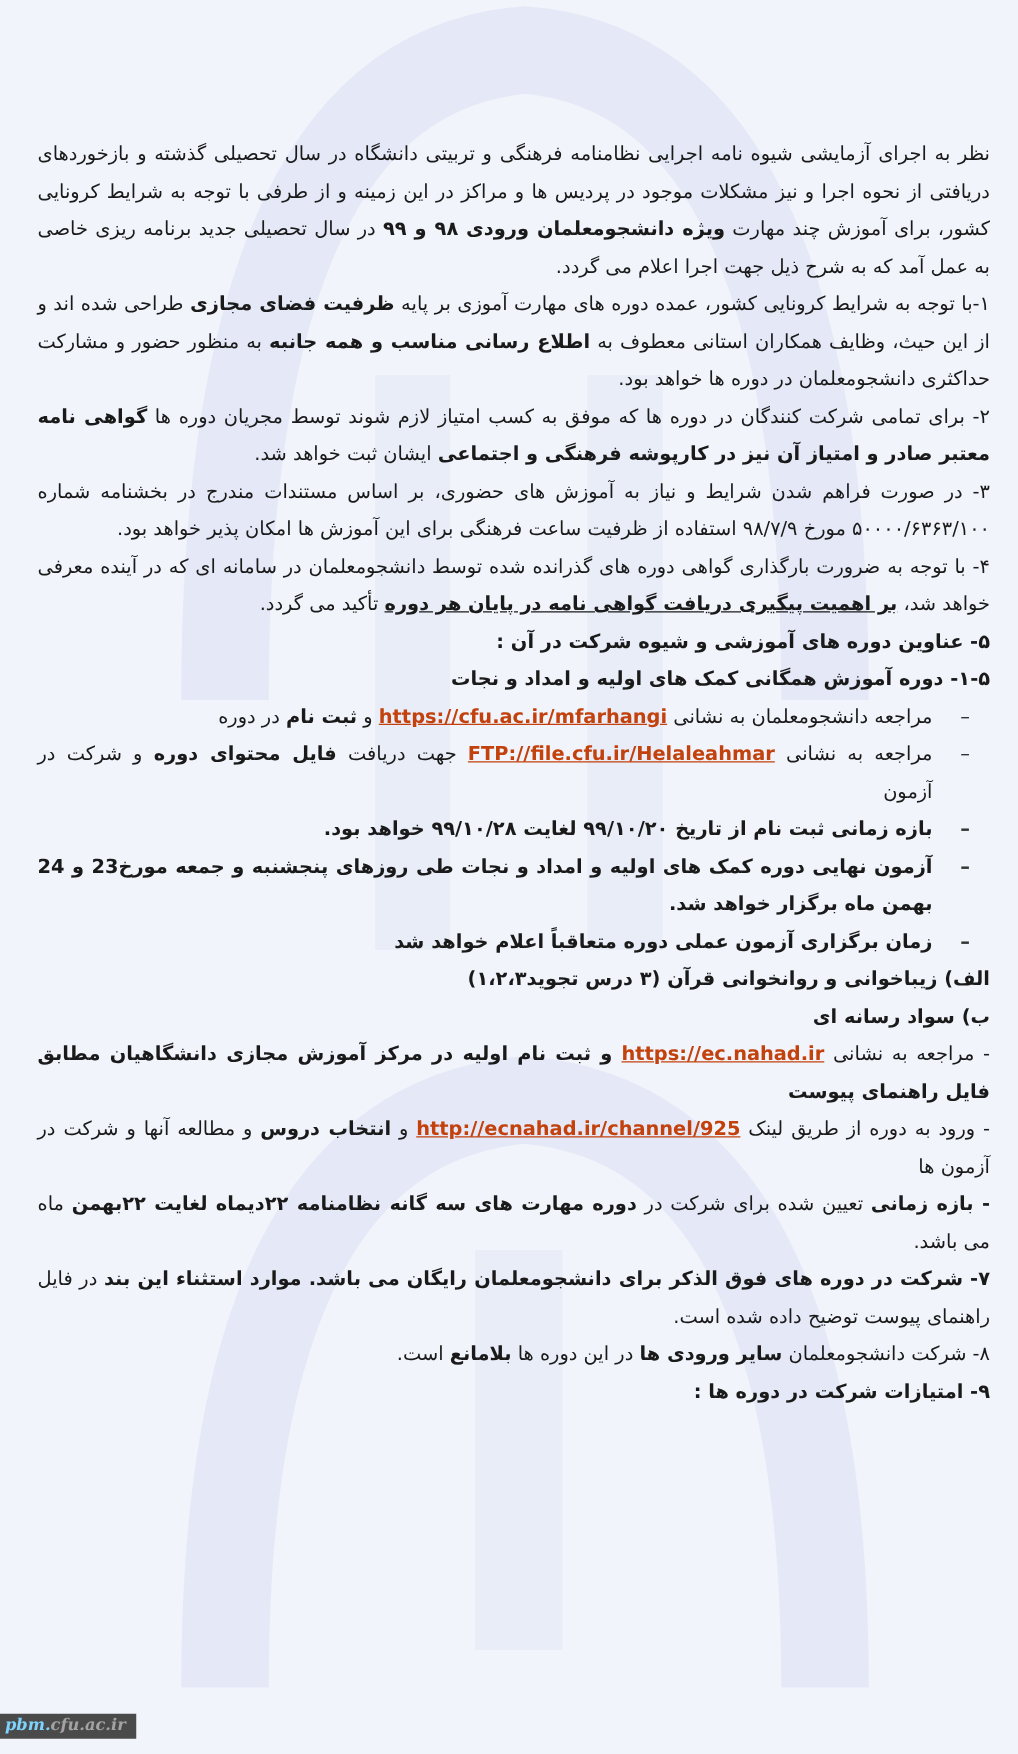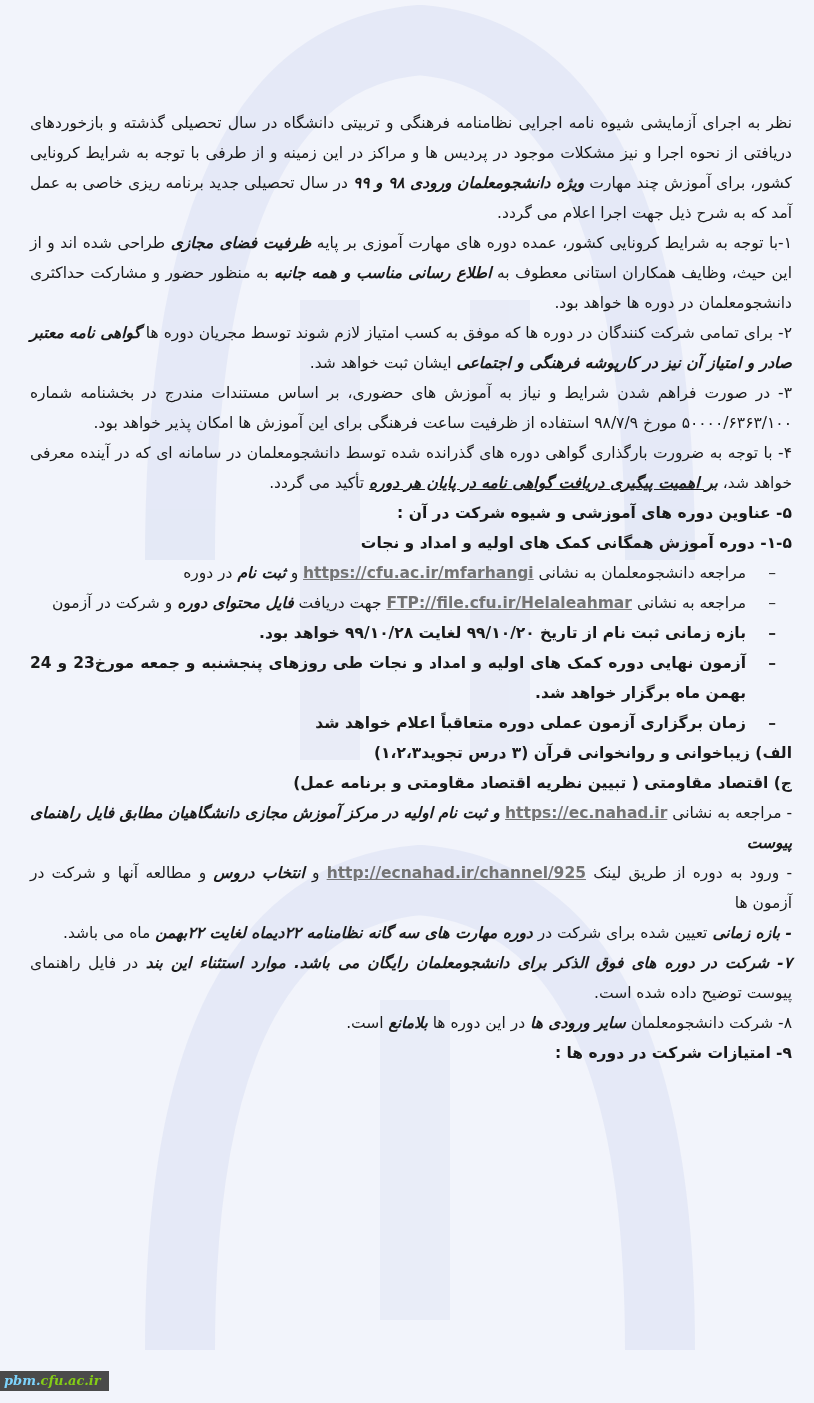--- a/index.html
+++ b/index.html
@@ -9,34 +9,34 @@
     font-family: "DejaVu Sans", "Liberation Sans", sans-serif;
     color: #1a1a1a;
   }
   .watermark { position: absolute; inset: 0; pointer-events: none; z-index: 0; }
   .page {
     position: absolute; top: 108px; left: 30px; right: 22px;
     direction: rtl; text-align: justify; z-index: 1;
     font-size: 15.5px; line-height: 30px;
   }
   .para { margin: 0; }
-  .b { font-weight: bold; font-style: italic; }
+  .b { font-weight: bold; }
   .u { text-decoration: underline; }
   .heading { font-weight: bold; margin: 0; }
   .dash-list { list-style: none; margin: 0; padding: 0 0 0 0; }
   .dash-list li { position: relative; padding-right: 46px; margin: 0; }
   .dash-list li::before { content: "–"; position: absolute; right: 16px; top: 0; color: #333; }
-  a.link { color: #737373; text-decoration: underline; font-family: "DejaVu Sans", sans-serif; font-weight: bold; direction: ltr; unicode-bidi: embed; }
+  a.link { color: #c2410c; text-decoration: underline; font-family: "DejaVu Sans", sans-serif; font-weight: bold; direction: ltr; unicode-bidi: embed; }
   .footer-badge {
     position: absolute; left: 0; bottom: 12px; background: #4a4a4a;
     padding: 2px 8px 3px 4px; font-family: "DejaVu Serif", serif; font-style: italic; font-weight: bold;
     font-size: 13px; direction: ltr; z-index: 2;
   }
   .footer-badge .w { color: #7dd3fc; }
-  .footer-badge .o { color: #84cc16; }
+  .footer-badge .o { color: #a3a3a3; }
   .bold-line { font-weight: bold; }
 </style>
 </head>
 <body>
 
 <svg class="watermark" width="814" height="1403" viewBox="0 0 814 1403">
   <g fill="none" stroke="#e3e8f6" stroke-width="70" opacity="0.9">
     <path d="M 180 560 Q 180 60 420 40 Q 660 60 660 560"></path>
     <path d="M 180 1350 Q 180 900 420 880 Q 660 900 660 1350"></path>
   </g>
@@ -76,21 +76,21 @@
     </li>
     <li>
       <span>مراجعه به نشانی  </span><a class="link" href="#">FTP://file.cfu.ir/Helaleahmar</a><span> جهت دریافت </span><span class="b">فایل محتوای دوره</span><span> و شرکت در آزمون</span>
     </li>
     <li class="bold-line">بازه زمانی ثبت نام از تاریخ ۹۹/۱۰/۲۰ لغایت ۹۹/۱۰/۲۸ خواهد بود.</li>
     <li class="bold-line">آزمون نهایی دوره کمک های اولیه و امداد و نجات طی روزهای پنجشنبه و جمعه مورخ23 و 24 بهمن ماه برگزار خواهد شد.</li>
     <li class="bold-line">زمان برگزاری آزمون عملی دوره متعاقباً اعلام خواهد شد</li>
   </ul>
 
   <p class="heading">الف) زیباخوانی و روانخوانی قرآن (۳ درس تجوید۱،۲،۳)</p>
-  <p class="heading">ج) اقتصاد مقاومتی ( تبیین نظریه اقتصاد مقاومتی و برنامه عمل)</p>
+  <p class="heading">ب) سواد رسانه ای</p>
 
   <p class="para">
     <span>- مراجعه به نشانی </span><a class="link" href="#">https://ec.nahad.ir</a><span class="b">  و ثبت نام اولیه در مرکز آموزش مجازی دانشگاهیان مطابق فایل راهنمای پیوست</span>
   </p>
   <p class="para">
     <span>- ورود به دوره از طریق لینک </span><a class="link" href="#">http://ecnahad.ir/channel/925</a><span> و </span><span class="b">انتخاب دروس</span><span> و مطالعه آنها و شرکت در آزمون ها</span>
   </p>
   <p class="para">
     <span class="b">- بازه زمانی</span><span> تعیین شده برای شرکت در </span><span class="b">دوره مهارت های سه گانه نظامنامه ۲۲دیماه لغایت ۲۲بهمن</span><span> ماه می باشد.</span>
   </p>

